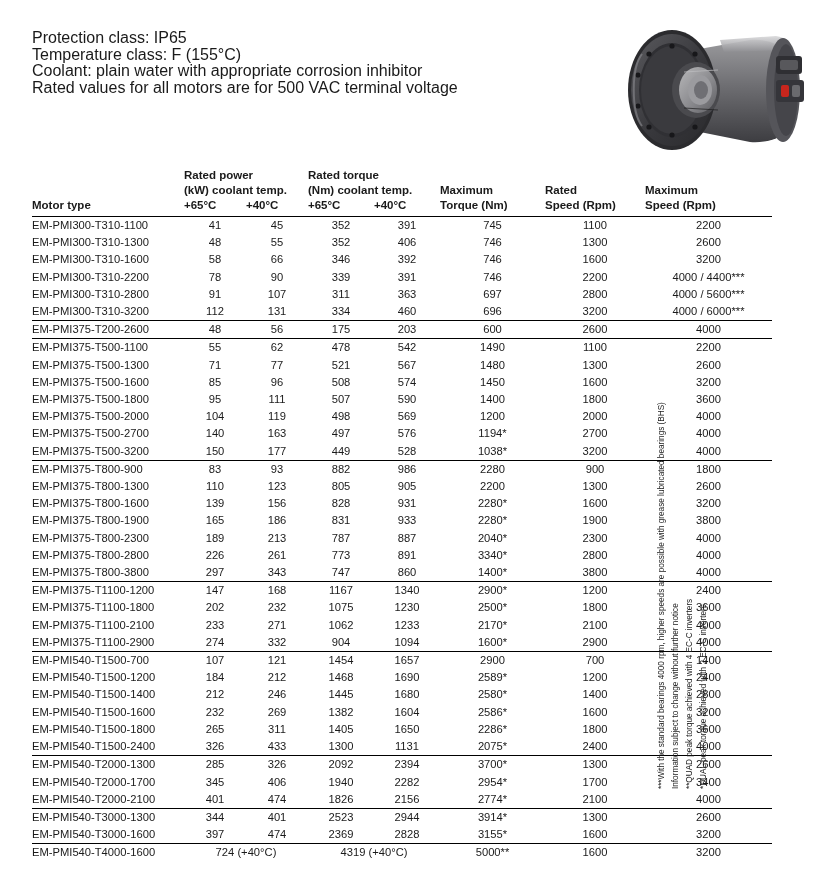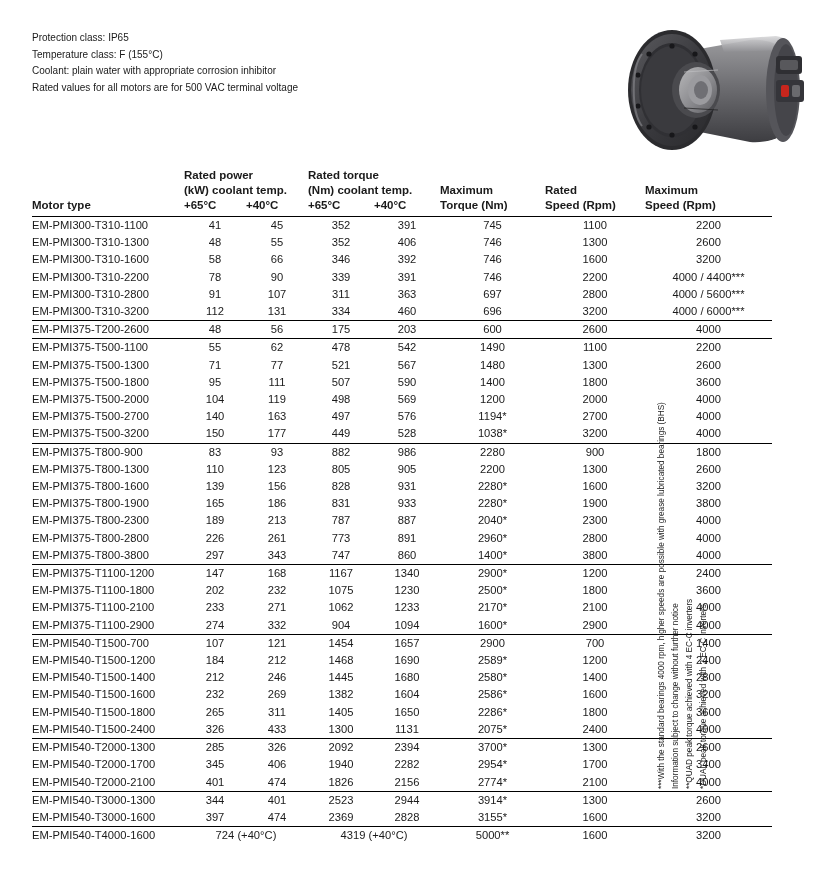--- a/index.html
+++ b/index.html
@@ -19,21 +19,21 @@
     position: relative;
     width: 830px;
     height: 880px;
   }
 
   
   .notes {
     position: absolute;
     left: 32px;
     top: 30px;
-    font-size: 10px;
+    font-size: 16px;
     line-height: 16.5px;
     color: #1a1a1a;
   }
   .notes div { white-space: nowrap; }
 
   
   .motor-figure {
     position: absolute;
     left: 600px;
     top: 20px;
@@ -325,20 +325,30 @@
             <td class="name">EM-PMI375-T500-1300</td>
             <td class="num">71</td>
             <td class="num">77</td>
             <td class="num">521</td>
             <td class="num">567</td>
             <td class="num">1480</td>
             <td class="num">1300</td>
             <td class="num">2600</td>
           </tr>
           <tr>
+            <td class="name">EM-PMI375-T500-1600</td>
+            <td class="num">85</td>
+            <td class="num">96</td>
+            <td class="num">508</td>
+            <td class="num">574</td>
+            <td class="num">1450</td>
+            <td class="num">1600</td>
+            <td class="num">3200</td>
+          </tr>
+          <tr>
             <td class="name">EM-PMI375-T500-1800</td>
             <td class="num">95</td>
             <td class="num">111</td>
             <td class="num">507</td>
             <td class="num">590</td>
             <td class="num">1400</td>
             <td class="num">1800</td>
             <td class="num">3600</td>
           </tr>
           <tr>
@@ -420,21 +430,21 @@
             <td class="num">2040*</td>
             <td class="num">2300</td>
             <td class="num">4000</td>
           </tr>
           <tr>
             <td class="name">EM-PMI375-T800-2800</td>
             <td class="num">226</td>
             <td class="num">261</td>
             <td class="num">773</td>
             <td class="num">891</td>
-            <td class="num">2960*</td>
+            <td class="num">3340*</td>
             <td class="num">2800</td>
             <td class="num">4000</td>
           </tr>
           <tr>
             <td class="name">EM-PMI375-T800-3800</td>
             <td class="num">297</td>
             <td class="num">343</td>
             <td class="num">747</td>
             <td class="num">860</td>
             <td class="num">1400*</td>

